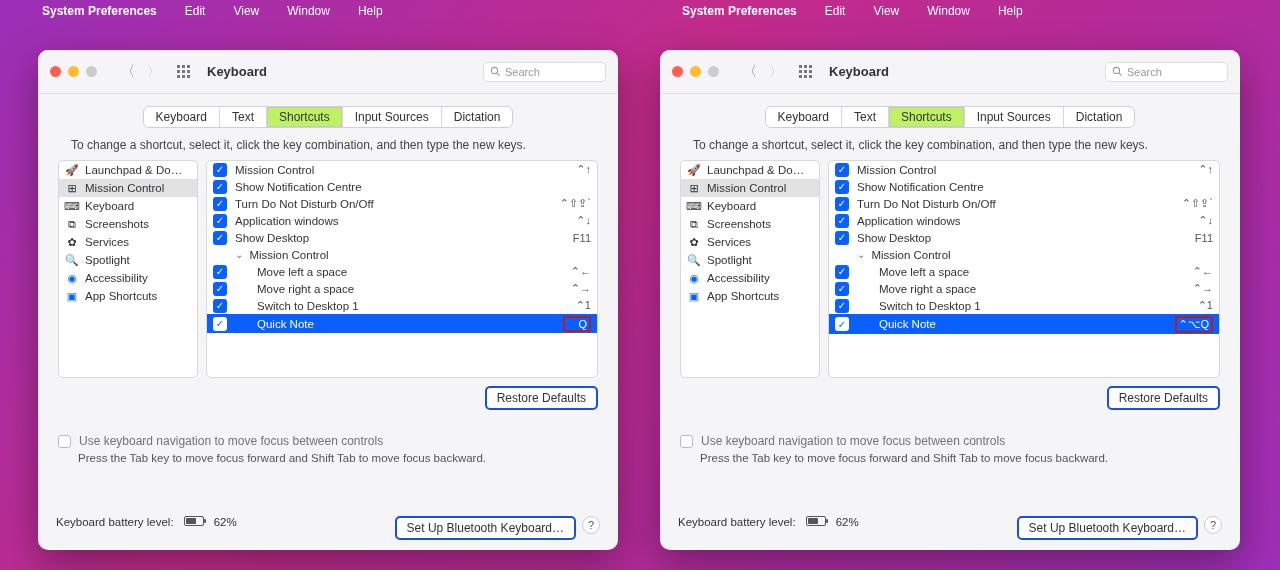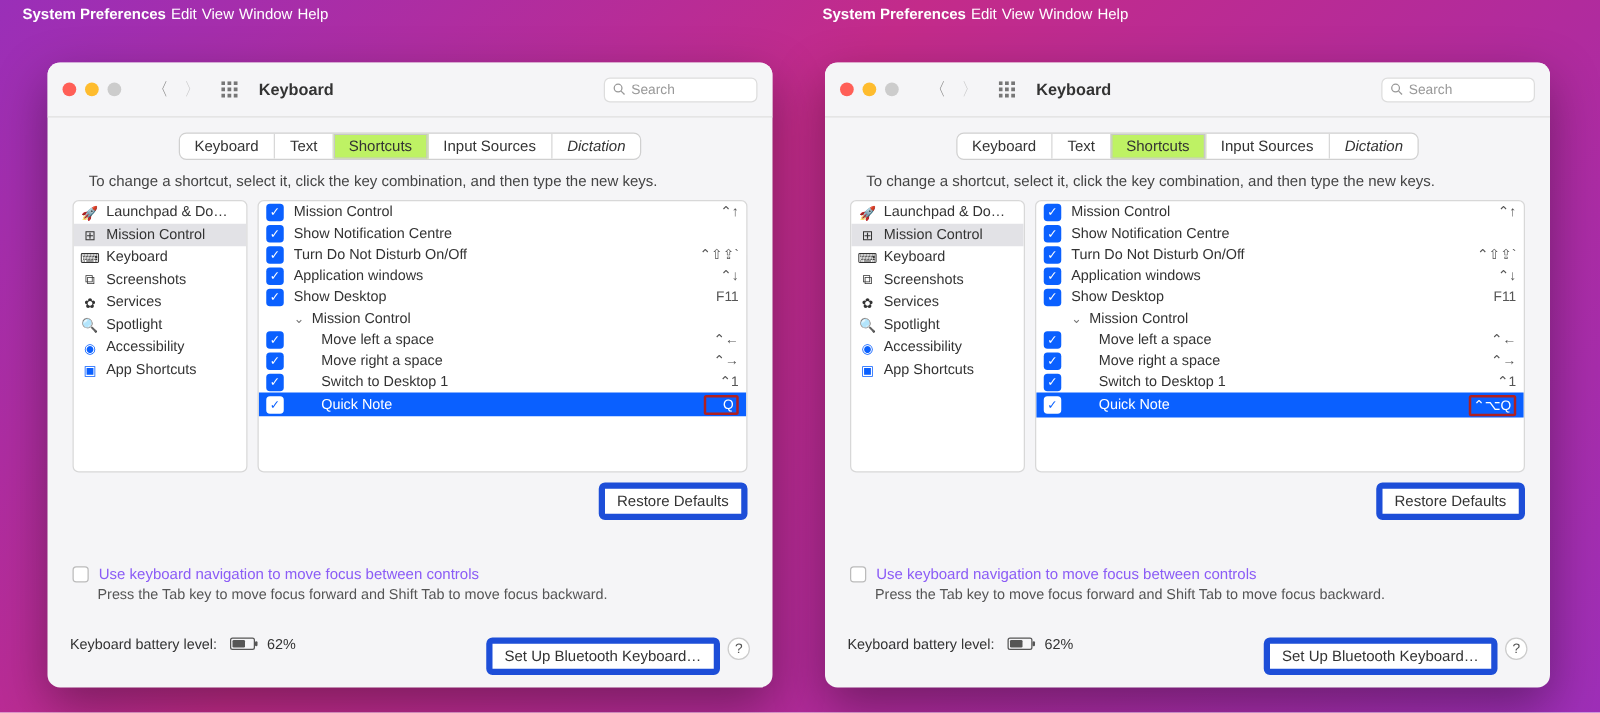--- a/index.html
+++ b/index.html
@@ -13,21 +13,21 @@
     overflow: hidden;
     position: relative;
   }
   .menubar {
     position: absolute;
     top: 0; left: 0;
     width: 640px;
     height: 22px;
     display: flex;
     align-items: center;
-    gap: 4px;
+    gap: 28px;
     padding: 0 14px;
     color: #fff;
     font-size: 12px;
   }
   .menubar .apple { font-size: 13px; }
   .menubar .app-title { font-weight: 600; }
   .menubar.right { left: 640px; }
   .window {
     position: absolute;
     width: 580px;
@@ -56,21 +56,21 @@
   .tl-green { background: #ccc; }
   .nav-arrows { display: flex; gap: 12px; color: #888; font-size: 14px; margin: 0 8px; }
   .grid-icon { color: #666; font-size: 13px; margin-right: 8px; display: flex; align-items: center; }
   .grid-icon svg { width: 14px; height: 14px; }
   .win-title { font-weight: 600; font-size: 13px; color: #333; flex: 1; }
   .search { display: flex; align-items: center; background: #fff; border: 1px solid #ddd; border-radius: 5px; padding: 3px 6px; width: 123px; color: #999; font-size: 11px; }
   .search svg { width: 11px; height: 11px; margin-right: 4px; }
   .tabs-row { display: flex; justify-content: center; padding: 12px 0 10px; }
   .seg { display: inline-flex; border: 1px solid #d0d0d0; border-radius: 6px; overflow: hidden; background: #fff; }
   .seg button { border: none; background: transparent; padding: 3px 12px; font-size: 12px; color: #333; border-right: 1px solid #d8d8d8; cursor: pointer; }
-  .seg button:last-child { border-right: none; font-style: italic; }
+  .seg button:last-child { border-right: none; }
   .seg button.active { background: #bef264; box-shadow: inset 0 0 0 1px #c8c8c8; }
   .body-area { padding: 0 20px; }
   .instruction { font-size: 12px; color: #444; margin-bottom: 8px; margin-left: 13px; }
   .panes { display: flex; gap: 8px; height: 218px; }
   .sidebar { width: 140px; border: 1px solid #d8d8d8; border-radius: 5px; background: #fff; overflow: hidden; }
   .sidebar .row { display: flex; align-items: center; gap: 6px; padding: 2px 6px; font-size: 11.5px; color: #333; }
   .sidebar .row.selected { background: #e2e2e6; }
   .sidebar .ico { width: 14px; height: 14px; display: inline-flex; align-items: center; justify-content: center; font-size: 11px; }
   .list { flex: 1; border: 1px solid #d8d8d8; border-radius: 5px; background: #fff; overflow: hidden; }
   .list .lrow { display: flex; align-items: center; padding: 1.5px 6px; font-size: 11.5px; color: #333; gap: 8px; }
@@ -78,22 +78,22 @@
   .list .lrow.child .lbl { padding-left: 22px; }
   .list .lrow .chk { display: inline-flex; align-items: center; justify-content: center; width: 14px; height: 14px; border-radius: 3px; background: #0a60ff; color: #fff; font-size: 10px; }
   .list .lrow.selected .chk { background: #fff; color: #0a60ff; }
   .list .lrow .lbl { flex: 1; }
   .list .lrow .sc { font-family: -apple-system, Arial; font-size: 11px; color: #555; }
   .list .lrow.selected .sc { color: #fff; }
   .list .lrow.group .chk { visibility: hidden; }
   .list .lrow.group .expander { font-size: 10px; margin-right: -2px; color: #777; }
   .redbox { border: 2px solid #b02020; padding: 0 2px; border-radius: 2px; display: inline-block; min-width: 28px; text-align: right; }
   .below-list { display: flex; justify-content: flex-end; margin-top: 8px; }
-  .btn { background: #fff; border: 5px solid #1d4ed8; border-radius: 5px; padding: 3px 10px; font-size: 12px; color: #333; cursor: pointer; }
-  .kbnav { display: flex; align-items: center; gap: 8px; margin-top: 36px; font-size: 12px; color: #8b5cf6; }
+  .btn { background: #fff; border: 2px solid #1d4ed8; border-radius: 5px; padding: 3px 10px; font-size: 12px; color: #333; cursor: pointer; }
+  .kbnav { display: flex; align-items: center; gap: 8px; margin-top: 24px; font-size: 12px; color: #737373; }
   .kbnav .cb { width: 13px; height: 13px; border: 1px solid #bbb; border-radius: 3px; background: #fff; display: inline-block; }
   .kbnav-sub { font-size: 11.5px; color: #555; margin-top: 4px; margin-left: 20px; }
   .footer { position: absolute; bottom: 10px; left: 18px; right: 18px; display: flex; align-items: flex-start; gap: 6px; font-size: 11.5px; color: #333; }
   .footer .spacer { flex: 1; }
   .batt { display: inline-block; width: 20px; height: 10px; border: 1px solid #555; border-radius: 2px; position: relative; margin: 0 4px; }
   .batt::after { content: ''; position: absolute; right: -3px; top: 2px; width: 2px; height: 4px; background: #555; border-radius: 1px; }
   .batt .fill { position: absolute; left: 1px; top: 1px; bottom: 1px; width: 55%; background: #555; border-radius: 1px; }
   .help { width: 18px; height: 18px; border-radius: 50%; border: 1px solid #ccc; background: #fff; display: inline-flex; align-items: center; justify-content: center; font-size: 11px; color: #555; cursor: pointer; }
 </style>
 </head>

